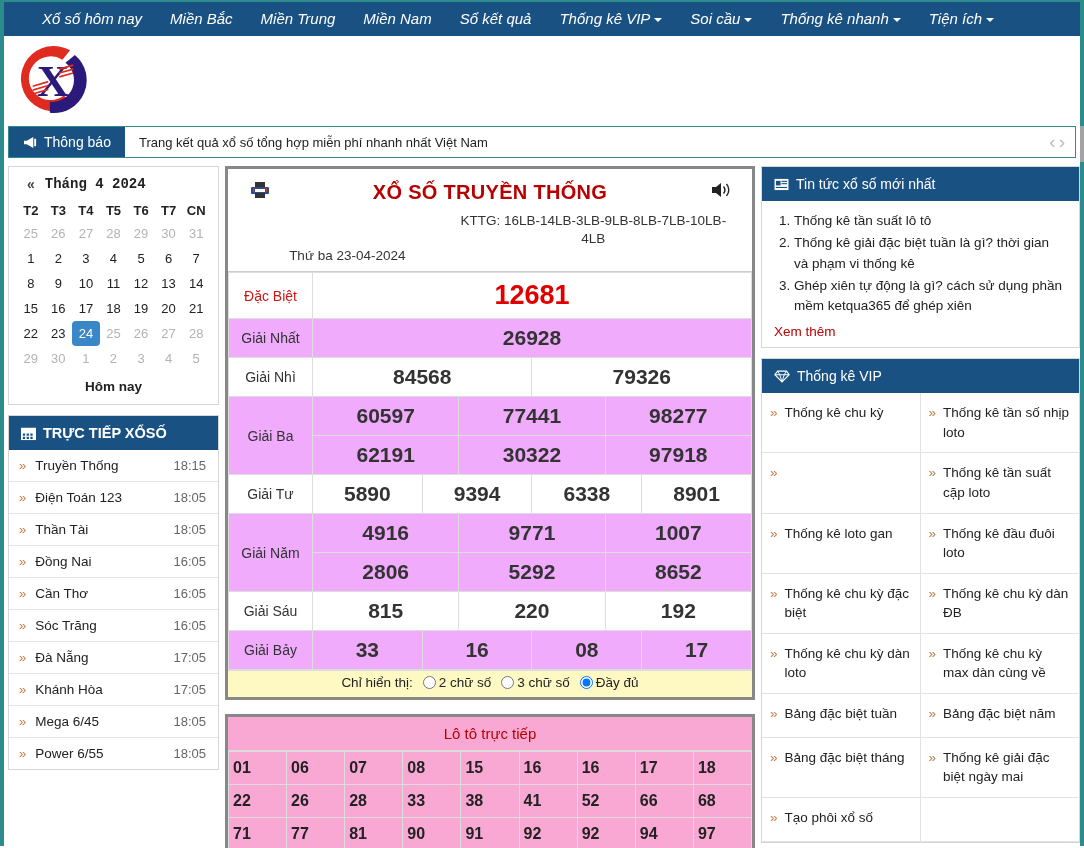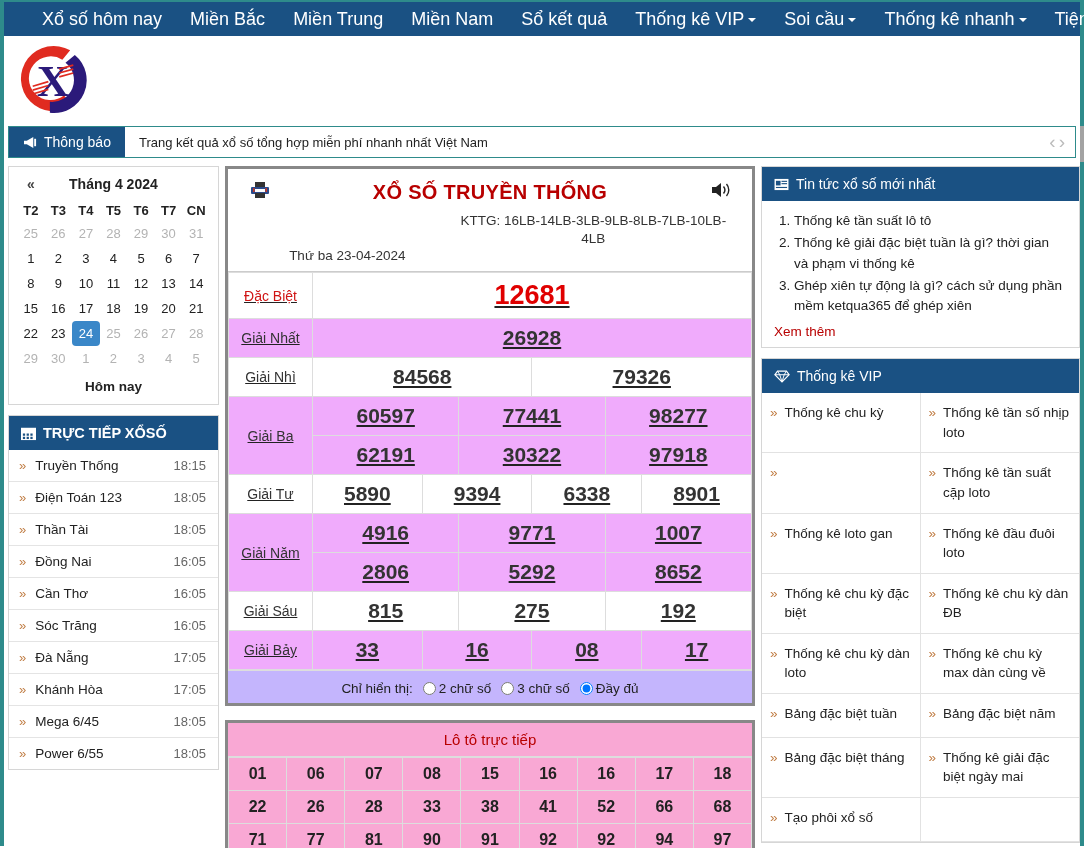--- a/index.html
+++ b/index.html
@@ -19,25 +19,26 @@
     height: 36px;
     display: flex;
     align-items: center;
     padding-left: 24px;
     border-left: 4px solid #2e8b8b;
     border-right: 4px solid #2e8b8b;
     border-top: 2px solid #2e8b8b;
   }
   .topnav .nav-item {
     color: #ffffff;
-    font-size: 18px;
+    font-size: 15px;
     padding: 0 14px;
     white-space: nowrap;
     cursor: pointer;
     line-height: 34px;
+    font-style: italic;
   }
   .caret {
     display: inline-block;
     width: 0; height: 0;
     margin-left: 4px;
     vertical-align: middle;
     border-left: 4px solid transparent;
     border-right: 4px solid transparent;
     border-top: 4px solid #ffffff;
   }
@@ -114,21 +115,21 @@
 
   
   .card { border: 1px solid #d6d6d6; background: #fff; }
   .cal { padding: 6px 8px 8px 8px; }
   .cal-head {
     display: flex; align-items: center;
     font-weight: bold; font-size: 14px;
     padding: 3px 0 8px 0;
   }
   .cal-prev { color: #444; padding: 0 10px; cursor: pointer; font-size: 14px; }
-  .cal-title { flex: 1; text-align: center; padding-right: 28px; }
+  .cal-title { flex: 1; text-align: left; padding-right: 28px; font-family: Liberation Mono, monospace; }
   table.calgrid { width: 100%; border-collapse: collapse; }
   table.calgrid th {
     font-size: 13px; font-weight: bold; padding: 3px 0; text-align: center;
   }
   table.calgrid td {
     font-size: 13px; text-align: center; padding: 5px 0; cursor: pointer;
     width: 14.28%;
   }
   td.muted { color: #b3b3b3; }
   td.sel { background: #3a87c8; color: #fff; border-radius: 4px; font-weight: normal; }
@@ -160,57 +161,57 @@
   .res-title {
     text-align: center; color: #b80000; font-weight: bold;
     font-size: 20px; letter-spacing: .3px; padding: 4px 40px 2px 40px;
   }
   .printer { position: absolute; left: 22px; top: 12px; cursor: pointer; }
   .speaker { position: absolute; right: 20px; top: 12px; cursor: pointer; }
   .res-sub { display: flex; padding: 6px 6px 2px 6px; font-size: 13.5px; color: #333; }
   .res-date { width: 42%; text-align: center; margin-top: 36px; }
   .res-kttg { flex: 1; text-align: center; line-height: 1.35; }
 
-  table.restab { width: 100%; border-collapse: collapse; table-layout: fixed; text-decoration: underline; }
+  table.restab { width: 100%; border-collapse: collapse; table-layout: fixed; }
   table.restab td {
     border: 1px solid #ddd;
     text-align: center;
     font-size: 21px;
     font-weight: bold;
     color: #333;
     padding: 7px 2px;
     font-family: "Liberation Sans", sans-serif;
   }
   td.lbl {
     width: 84px;
     font-size: 14px !important;
     font-weight: normal !important;
     color: #333 !important;
     background: #fff;
   }
   td.lbl.db { color: #d01414 !important; }
   td.db-num { color: #e00000 !important; font-size: 27px !important; }
   tr.alt td { background: #f0abfc; }
   .res-foot {
-    text-align: center; padding: 10px 0 7px 0;
-    font-size: 13.5px; border-top: 1px solid #ddd; background:#c4b5fd;
+    text-align: center; padding: 4px 0 7px 0;
+    font-size: 13.5px; border-top: 1px solid #ddd; background:#fef9c3;
   }
   .res-foot label { margin-left: 4px; cursor: pointer; }
   .res-foot input { vertical-align: -2px; margin: 0 3px 0 6px; cursor: pointer; }
 
   
   .lotobox { border: 3px solid #888; background: #f9a8d4; margin-top: 14px; }
   .loto-title {
     text-align: center; color: #b80000; font-size: 15px;
     padding: 8px 0 8px 0; border-bottom: 1px solid #ddd;
   }
   table.lototab { width: 100%; border-collapse: collapse; table-layout: fixed; }
   table.lototab td {
-    border: 1px solid #ddd; text-align: center;
-    font-size: 16px; font-weight: bold; color: #222; padding: 7px 17px;
+    border: 1px solid #ddd; 
+    font-size: 16px; font-weight: bold; color: #222; padding: 7px 4px;
   }
   td.hot { color: #e00000; }
 
   
   .lnkgrid { display: flex; flex-wrap: wrap; }
   .lnk {
     width: 50%;
     border-bottom: 1px solid #e2e2e2;
     border-right: 1px solid #e2e2e2;
     padding: 10px 8px 10px 8px;
@@ -491,21 +492,21 @@
               <td colspan="4">1007</td>
             </tr>
             <tr class="alt">
               <td colspan="4">2806</td>
               <td colspan="4">5292</td>
               <td colspan="4">8652</td>
             </tr>
             <tr>
               <td class="lbl" rowspan="1">Giải Sáu</td>
               <td colspan="4">815</td>
-              <td colspan="4">275</td>
+              <td colspan="4">220</td>
               <td colspan="4">192</td>
             </tr>
             <tr class="alt">
               <td class="lbl" rowspan="1">Giải Bảy</td>
               <td colspan="3">33</td>
               <td colspan="3">16</td>
               <td colspan="3">08</td>
               <td colspan="3">17</td>
             </tr>
           </tbody>

